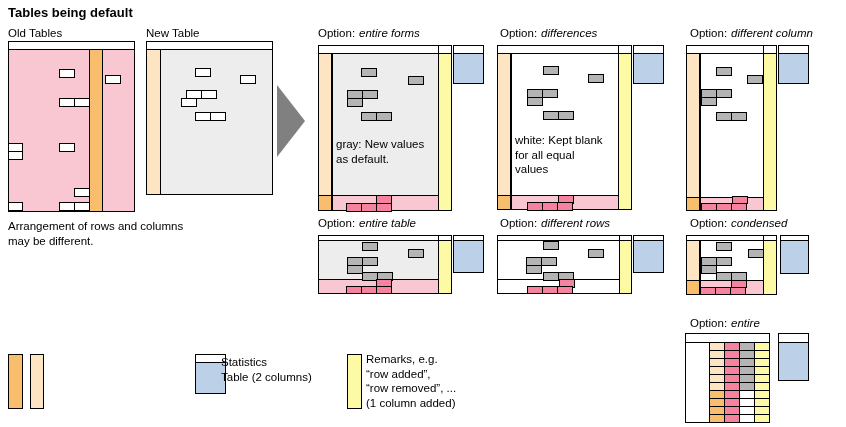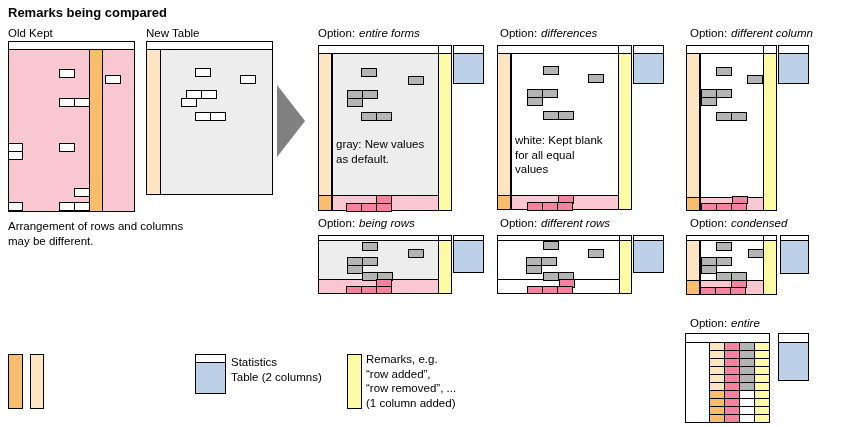--- a/index.html
+++ b/index.html
@@ -23,22 +23,22 @@
   .bg-gbody{background:var(--gray-body);}
   .bg-gcell{background:var(--gray-cell);}
   .bg-yellow{background:var(--yellow);}
   .bg-blue{background:var(--blue);}
 </style>
 </head>
 <body>
 
 <div id="canvas">
 
-  <div class="title" style="left:8px;top:5px">Remarks being compared</div>
-  <div class="label" style="left:8px;top:27px">Old Kept</div>
+  <div class="title" style="left:8px;top:5px">Tables being default</div>
+  <div class="label" style="left:8px;top:27px">Old Tables</div>
   <div class="label" style="left:146px;top:27px">New Table</div>
 
   <div class="tbl" style="left:8px;top:41px;width:127px;height:171px">
     <div class="box bg-white" style="left:0;top:0;width:127px;height:9px"></div>
     <div class="box bg-pink" style="left:0;top:8px;width:127px;height:163px"></div>
     <div class="box bg-orange" style="left:81px;top:8px;width:14px;height:163px"></div>
     <div class="cell bg-white" style="left:51px;top:28px"></div>
     <div class="cell bg-white" style="left:97px;top:34px"></div>
     <div class="cell bg-white" style="left:51px;top:57px"></div>
     <div class="cell bg-white" style="left:66px;top:57px"></div>
@@ -68,21 +68,21 @@
     <polygon points="0,0 0,72 28,36" style="fill:var(--arrow)"></polygon>
   </svg>
 
   <div class="note" style="left:8px;top:219px;width:260px">Arrangement of rows and columns
 may be different.</div>
 
 
   <div class="opt-label" style="left:318px;top:27px"><span class="opt-prefix">Option:</span><i>entire forms</i></div>
   <div class="opt-label" style="left:500px;top:27px"><span class="opt-prefix">Option:</span><i>differences</i></div>
   <div class="opt-label" style="left:690px;top:27px"><span class="opt-prefix">Option:</span><i>different column</i></div>
-  <div class="opt-label" style="left:318px;top:217px"><span class="opt-prefix">Option:</span><i>being rows</i></div>
+  <div class="opt-label" style="left:318px;top:217px"><span class="opt-prefix">Option:</span><i>entire table</i></div>
   <div class="opt-label" style="left:500px;top:217px"><span class="opt-prefix">Option:</span><i>different rows</i></div>
   <div class="opt-label" style="left:690px;top:217px"><span class="opt-prefix">Option:</span><i>condensed</i></div>
   <div class="opt-label" style="left:690px;top:317px"><span class="opt-prefix">Option:</span><i>entire</i></div>
 
   <div class="tbl" style="left:318px;top:45px;width:134px;height:166px">
     <div class="box bg-white" style="left:0;top:0;width:121px;height:9px"></div>
     <div class="box bg-white" style="left:120px;top:0;width:14px;height:9px"></div>
     <div class="box bg-peach" style="left:0;top:8px;width:14px;height:143px"></div>
     <div class="box bg-orange" style="left:0;top:150px;width:14px;height:16px"></div>
     <div class="box bg-gbody" style="left:14px;top:8px;width:107px;height:143px"></div>
@@ -266,21 +266,21 @@
       </div>
     <div class="box bg-white" style="left:93px;top:0;width:31px;height:10px"></div>
     <div class="box bg-blue" style="left:93px;top:9px;width:31px;height:39px"></div>
   </div>
 
   <div class="box bg-orange" style="left:8px;top:354px;width:15px;height:55px"></div>
   <div class="box bg-peach" style="left:30px;top:354px;width:14px;height:55px"></div>
 
   <div class="box bg-white" style="left:195px;top:354px;width:31px;height:9px"></div>
   <div class="box bg-blue" style="left:195px;top:362px;width:31px;height:32px"></div>
-  <div class="note" style="left:231px;top:355px;width:130px">Statistics
+  <div class="note" style="left:221px;top:355px;width:130px">Statistics
 Table (2 columns)</div>
 
   <div class="box bg-yellow" style="left:347px;top:354px;width:15px;height:55px"></div>
   <div class="note" style="left:366px;top:352px;width:160px">Remarks, e.g.
 “row added”,
 “row removed”, ...
 (1 column added)</div>
 
 </div>
 

